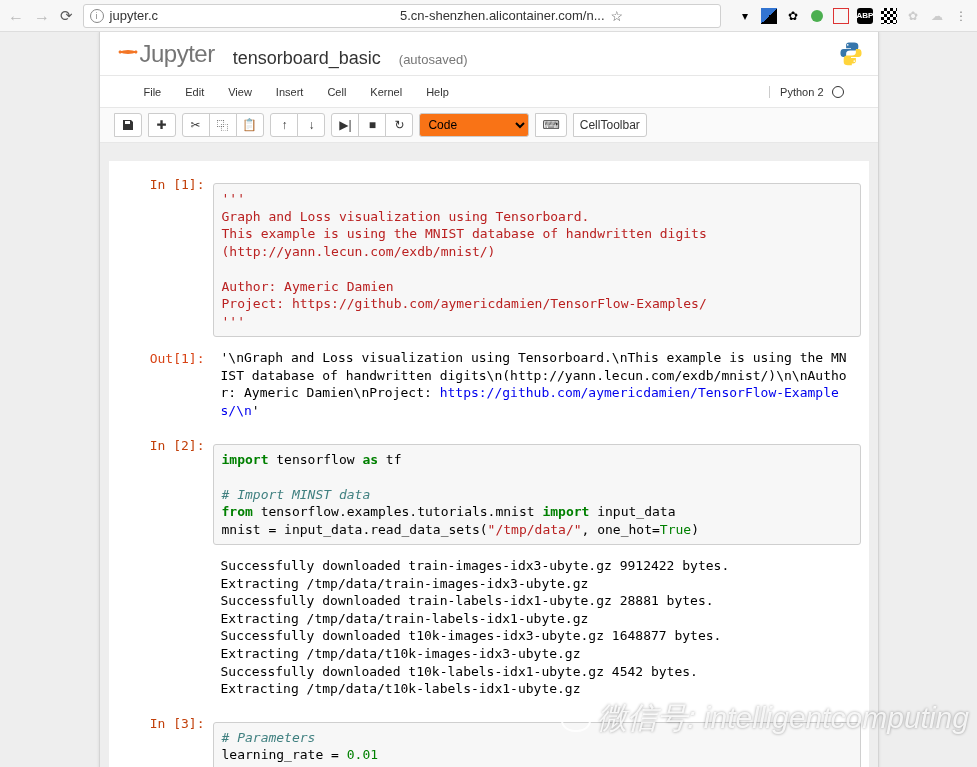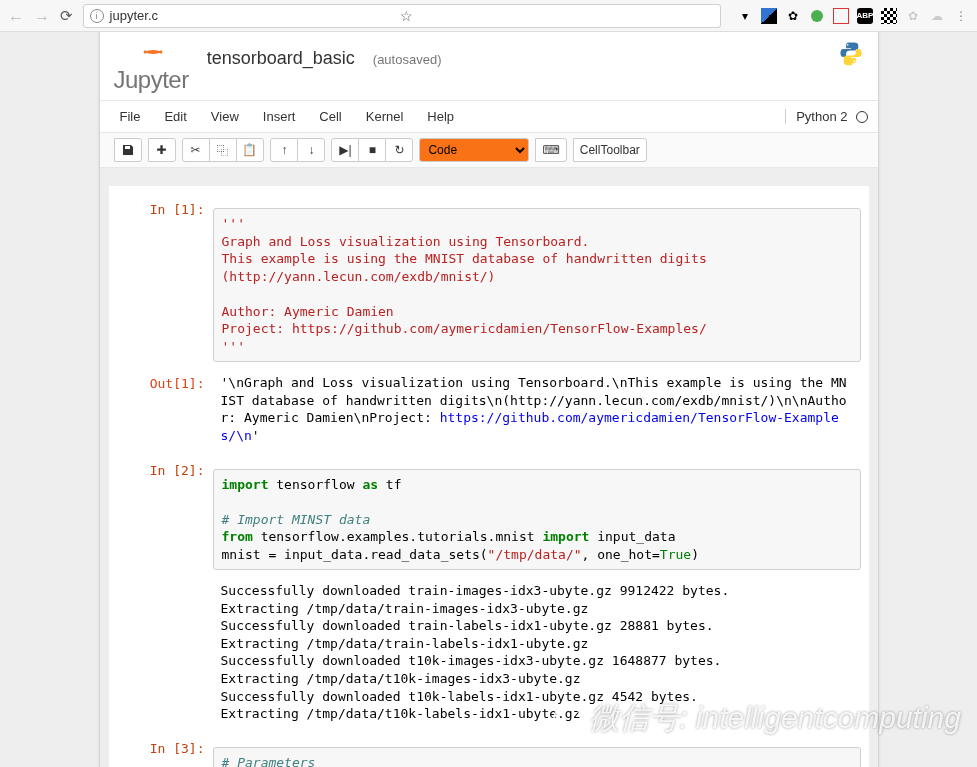--- a/index.html
+++ b/index.html
@@ -16,32 +16,32 @@
 .star { color: #5a5a5a; font-size: 14px; }
 .masked { display:inline-block; background:#fff; width:230px; height:14px; }
 .circ { width:12px; height:12px; border-radius:50%; }
 
 
 .page { background: #eee; height: 735px; overflow: hidden; position: relative; }
 .notebook { background: #fff; width: 780px; margin: 0 auto; box-shadow: 0 0 3px rgba(0,0,0,0.1); border-left:1px solid #d4d4d4; border-right:1px solid #d4d4d4; }
 
 
 .nb-header { padding: 8px 14px 6px 14px; display: flex; align-items: baseline; gap: 18px; border-bottom: 1px solid #e7e7e7; position:relative; }
-.logo { display: flex; align-items: center; gap: 2px; font-size: 24px; color: #757575; font-weight: 400; letter-spacing: -0.5px; flex-direction: column; }
+.logo { display: flex; align-items: flex-start; gap: 2px; font-size: 24px; color: #757575; font-weight: 400; letter-spacing: -0.5px; }
 .logo-icon { position:relative; width:24px; height:24px; }
 .logo-icon::before, .logo-icon::after { content:""; position:absolute; left:2px; width:20px; height:8px; border:2px solid #f37626; border-radius:50%; }
 .logo-icon::before { top:2px; border-top-color:transparent; border-left-color:transparent; border-right-color:transparent; }
 .logo-icon::after { bottom:2px; border-bottom-color:transparent; border-left-color:transparent; border-right-color:transparent; }
 .nb-name { font-size: 18px; color: #333; }
 .autosave { font-size: 13px; color: #777; }
 .py-logo { position:absolute; right:14px; top:8px; }
 .py-logo svg { width:26px; height:26px; }
 
 
-.menubar { display: flex; padding: 4px 8px; border-bottom: 1px solid #e7e7e7; font-size: 13px; align-items:center; height:32px;justify-content:flex-end; }
+.menubar { display: flex; padding: 4px 32px; border-bottom: 1px solid #e7e7e7; font-size: 11px; align-items:center; height:32px;justify-content:flex-end; }
 .menubar .menu-item { padding: 4px 12px; color: #333; cursor: pointer; }
 .menubar .spacer { flex: 1; }
 .kernel-ind { color: #333; padding-right: 2px; display:flex; align-items:center; gap:8px; border-left:1px solid #ccc; padding-left:10px;}
 .kernel-circ { width:12px; height:12px; border:1px solid #333; border-radius:50%; }
 
 
 .toolbar { display: flex; padding: 5px 14px; border-bottom: 1px solid #e7e7e7; gap: 6px; align-items: center; background:#fafafa;}
 .btn-group { display: flex; }
 .tb-btn { border: 1px solid #ccc; background: #fff; height: 24px; min-width: 28px; display: flex; align-items: center; justify-content: center; font-size: 12px; cursor: pointer; color: #333; padding:0 6px;}
 .btn-group .tb-btn { border-radius: 0; margin-left: -1px; }
@@ -62,34 +62,35 @@
 
 
 .c-str { color: #BA2121; }
 .c-kw { color: #008000; font-weight: bold; }
 .c-com { color: #408080; font-style: italic; }
 .c-num { color: #008000; }
 .c-link { color: #0000EE; }
 .c-bn { color: #008000; }
 
 
-.watermark { position: absolute; right: 16px; bottom: 28px; font-size: 30px; color: rgba(255,255,255,0.85); font-weight: 300; text-shadow: 0 0 3px rgba(0,0,0,0.4); font-style: italic; display:flex; align-items:center; gap:6px; pointer-events:none; }
+.watermark { position: absolute; right: 8px; bottom: 28px; font-size: 30px; color: rgba(255,255,255,0.85); font-weight: 300; text-shadow: 0 0 3px rgba(0,0,0,0.4); font-style: italic; display:flex; align-items:center; gap:6px; pointer-events:none; }
 .wm-icon { width:30px; height:26px; border:2px solid rgba(255,255,255,0.85); border-radius:50% 50% 45% 45%; position:relative; }
 </style>
 </head>
 <body>
 
 <div class="browser-bar">
   <span class="nav-arrow">←</span>
   <span class="nav-arrow">→</span>
   <span class="reload">⟳</span>
   <div class="addr-bar">
     <span class="addr-icon">i</span>
     <span>jupyter.c</span>
     <span class="masked"></span>
+    <span>5.cn-shenzhen.alicontainer.com/n...</span>
     <span class="star">☆</span>
   </div>
   <div class="ext-icons">
     <span class="ext-icon">▾</span>
     <span class="ext-icon" style="background:linear-gradient(135deg,#3274d1 50%,#000 50%);"></span>
     <span class="ext-icon">✿</span>
     <span class="ext-icon">
         <span class="circ" style="background:#4caf50;"></span>
       </span>
     <span class="ext-icon" style="border:1px solid #d33;"></span>

